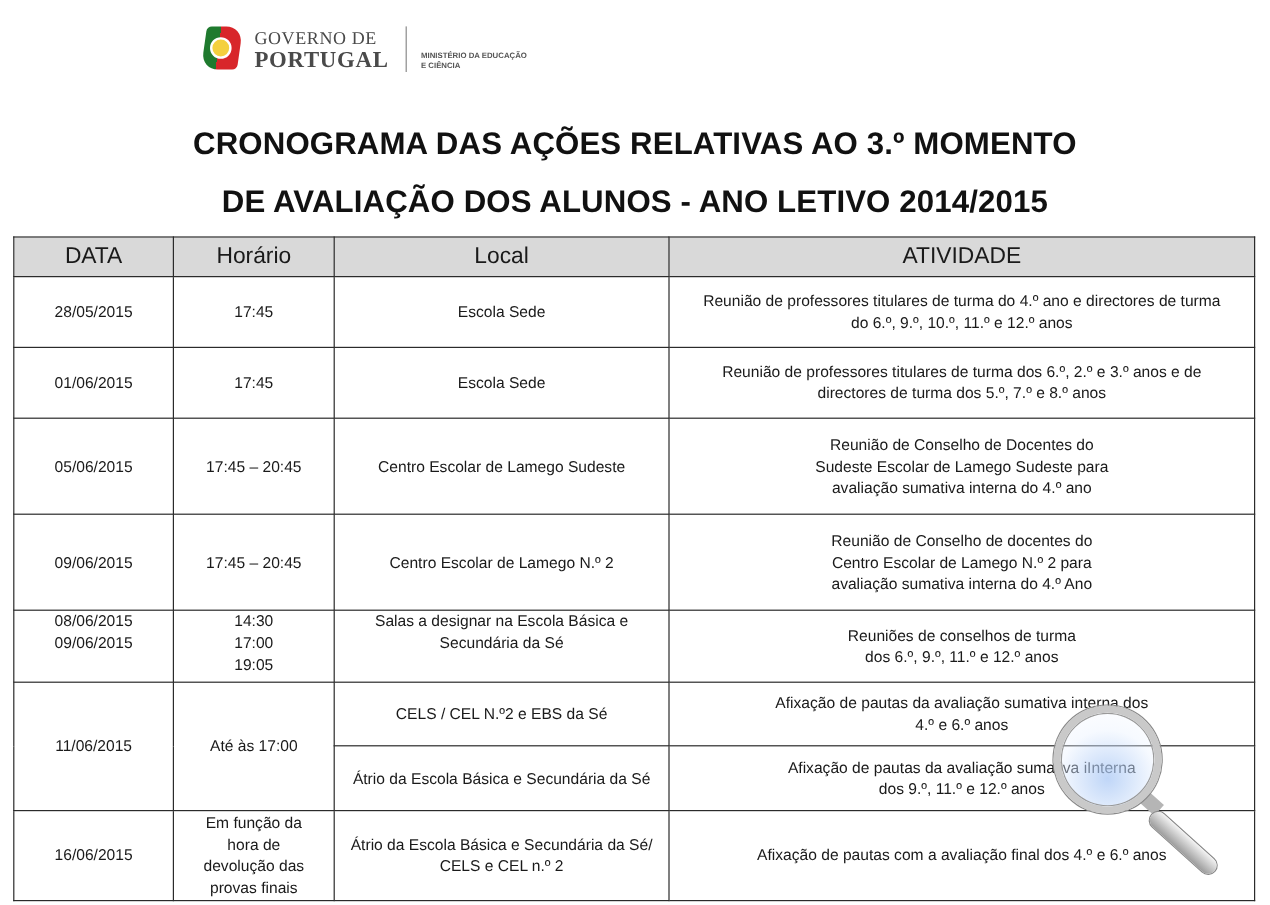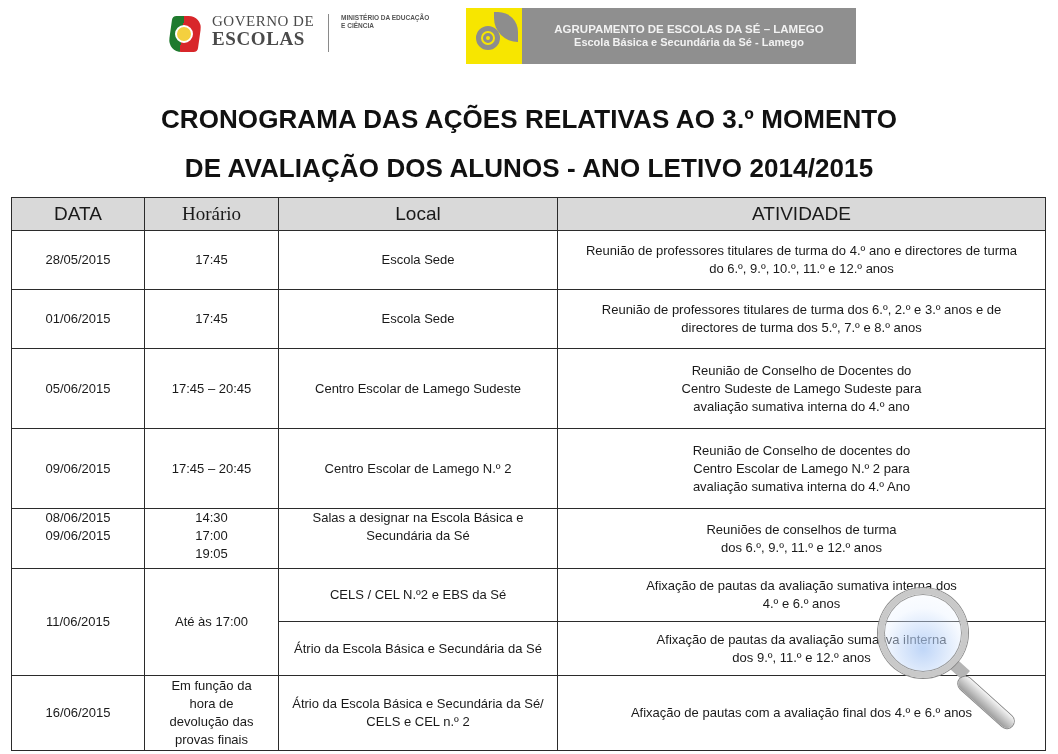--- a/index.html
+++ b/index.html
@@ -1,20 +1,20 @@
 <!DOCTYPE html>
 <html><head>
 <meta charset="utf-8">
 <style>
   html, body { margin:0; padding:0; background:#ffffff; }
   body { width:1058px; height:754px; position:relative; overflow:hidden; font-family:"Liberation Sans", sans-serif; color:#1a1a1a; }
 
   
   .logos { position:absolute; top:8px; left:168px; width:690px; height:58px; }
-  .gov { position:absolute; left:0; top:6px; height:46px; display:flex; align-items:flex-start; }
+  .gov { position:absolute; left:0; top:6px; height:46px; display:flex; align-items:flex-end; }
   .gov-emblem { width:34px; height:40px; position:relative; }
   .gov-emblem .flag { position:absolute; left:2px; top:2px; width:30px; height:36px; border-radius:4px 14px 4px 14px; background:linear-gradient(90deg,#1f7a2e 0 40%, #d8262a 40% 100%); transform:skewX(-8deg); }
   .gov-emblem .shield { position:absolute; left:7px; top:11px; width:14px; height:14px; border-radius:50%; background:#f4d03f; border:2px solid #fff; }
   .gov-text { margin-left:10px; line-height:1; color:#4a4a4a; font-family:"Liberation Serif", serif; }
   .gov-text .l1 { font-size:15px; letter-spacing:0.5px; }
   .gov-text .l2 { font-size:19px; font-weight:bold; letter-spacing:0.6px; }
   .gov-sep { width:1px; height:38px; background:#8a8a8a; margin:0 12px 0 14px; }
   .min-text { font-size:6.5px; font-weight:bold; color:#555; line-height:1.3; }
 
   .agrup { position:absolute; left:298px; top:0; width:390px; height:56px; display:flex; }
@@ -27,58 +27,47 @@
 
   
   .title { position:absolute; left:0; width:1058px; text-align:center; font-weight:bold; font-size:26px; color:#111; letter-spacing:0.1px; }
   .t1 { top:104px; }
   .t2 { top:153px; }
 
   
   table.sched { position:absolute; left:11px; top:197px; width:1035px; border-collapse:collapse; font-size:13px; }
   table.sched th, table.sched td { border:1.5px solid #2b2b2b; text-align:center; vertical-align:middle; padding:0 6px; line-height:18px; }
   table.sched th { background:#d9d9d9; font-weight:normal; font-size:19px; height:32px; }
-  .c1 { width:120px; } .c2 { width:121px;font-family:Liberation Serif, serif; } .c3 { width:266px; }
+  .c1 { width:120px; } .c2 { width:121px; } .c3 { width:266px; }
 
   .multi span { display:block; }
 
   
   .magnifier { position:absolute; left:878px; top:588px; width:160px; height:150px; pointer-events:auto; }
   .magnifier .lens { position:absolute; left:0; top:0; width:90px; height:90px; border-radius:50%; border:6px solid #c9c9c9; box-sizing:border-box; background:radial-gradient(circle at 50% 70%, rgba(170,200,245,0.75), rgba(230,240,255,0.35) 60%, rgba(255,255,255,0.15)); box-shadow:0 0 0 1px #8a8a8a, inset 0 0 0 1px #9a9a9a; }
   .magnifier .handle { position:absolute; left:82px; top:84px; width:70px; height:14px; border-radius:7px; background:linear-gradient(180deg,#f3f3f3,#9c9c9c); transform:rotate(42deg); transform-origin:0 50%; box-shadow:0 0 0 1px #8a8a8a; }
   .magnifier .neck { position:absolute; left:74px; top:76px; width:16px; height:12px; background:#b5b5b5; transform:rotate(42deg); }
 </style>
 </head>
 <body>
 
 <div class="logos">
   <div class="gov">
     <div class="gov-emblem">
       <div class="flag"></div>
         <div class="shield"></div>
     </div>
     <div class="gov-text">
       <div class="l1">GOVERNO DE</div>
-      <div class="l2">ESCOLAS</div>
+      <div class="l2">PORTUGAL</div>
     </div>
     <div class="gov-sep"></div>
     <div class="min-text">
       <div>MINISTÉRIO DA EDUCAÇÃO</div>
       <div>E CIÊNCIA</div>
-    </div>
-  </div>
-  <div class="agrup">
-    <div class="agrup-logo">
-      <div class="swoosh"></div>
-        <div class="ring"></div>
-        <div class="dot"></div>
-    </div>
-    <div class="agrup-box">
-      <div>AGRUPAMENTO DE ESCOLAS DA SÉ – LAMEGO</div>
-      <div class="s">Escola Básica e Secundária da Sé - Lamego</div>
     </div>
   </div>
 </div>
 
 <div class="title t1">CRONOGRAMA DAS AÇÕES RELATIVAS AO 3.º MOMENTO</div>
 <div class="title t2">DE AVALIAÇÃO DOS ALUNOS  -  ANO LETIVO 2014/2015</div>
 
 <table class="sched">
   <thead>
     <tr>
@@ -106,21 +95,21 @@
         <span>Reunião de professores titulares de turma dos 6.º, 2.º e 3.º anos e de</span>
         <span>directores de turma dos 5.º, 7.º e 8.º anos</span>
       </td>
     </tr>
     <tr style="height:80px">
       <td>05/06/2015</td>
       <td>17:45 – 20:45</td>
       <td>Centro Escolar de Lamego Sudeste</td>
       <td class="multi">
         <span>Reunião de Conselho de Docentes do</span>
-        <span>Centro Sudeste de Lamego Sudeste para</span>
+        <span>Sudeste Escolar de Lamego Sudeste para</span>
         <span>avaliação sumativa interna do 4.º ano</span>
       </td>
     </tr>
     <tr style="height:80px">
       <td>09/06/2015</td>
       <td>17:45 – 20:45</td>
       <td>Centro Escolar de Lamego N.º 2</td>
       <td class="multi">
         <span>Reunião de Conselho de docentes do</span>
         <span>Centro Escolar de Lamego N.º 2 para</span>

